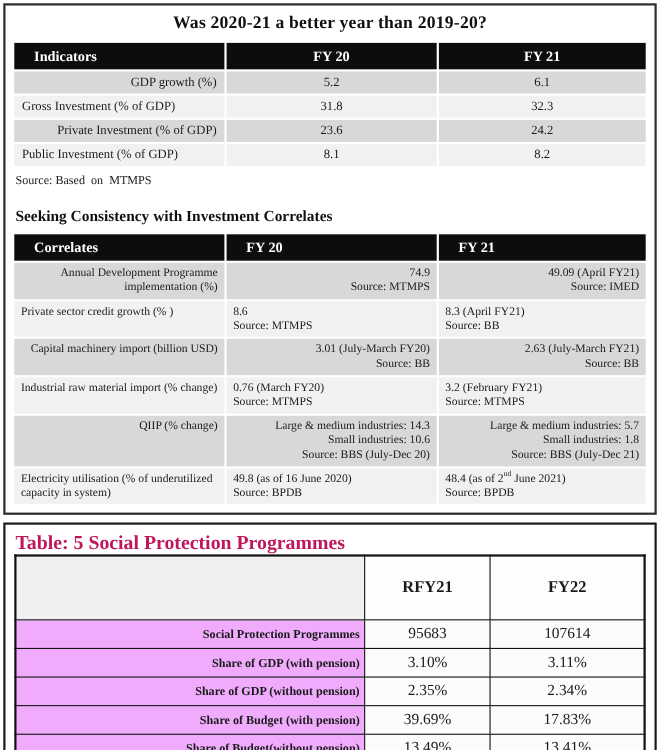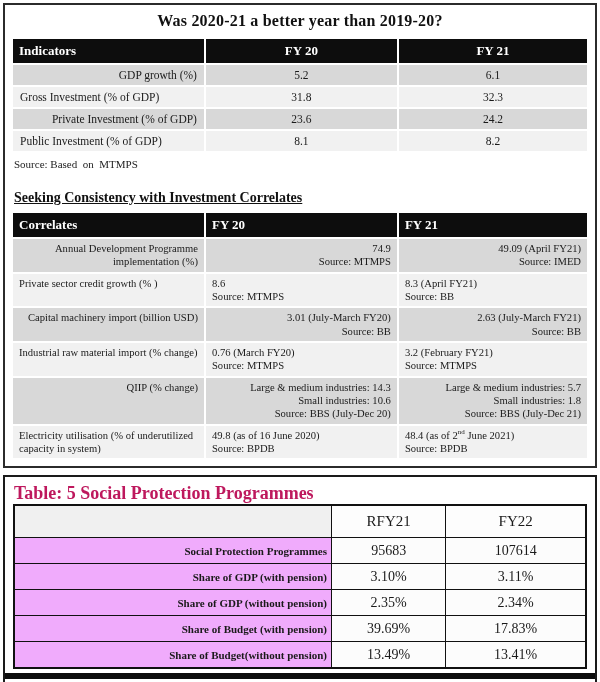--- a/index.html
+++ b/index.html
@@ -9,39 +9,39 @@
   .box1 { border:2px solid #2b2b2b; margin:1px 1px 0 1px; padding:5px 6px 6px 6px; background:#fff; }
   .box2 { border:2px solid #1a1a1a; margin:7px 1px 0 1px; background:#fff; }
 
   .t1-title { text-align:center; font-weight:bold; font-size:16px; letter-spacing:.2px; margin:2px 0 7px 0; color:#111; }
 
   table { border-collapse:separate; border-spacing:2px; width:100%; table-layout:fixed; }
   .t1 col.c1, .t2 col.c1 { width:33.5%; }
   .t1 col.c2, .t2 col.c2 { width:33.5%; }
   .t1 col.c3, .t2 col.c3 { width:33%; }
 
-  .t1 th, .t2 th { background:#0d0d0d; color:#fff; font-weight:bold; font-size:13px; padding:4px 6px; text-align:left; }
+  .t1 th, .t2 th { background:#0d0d0d; color:#fff; font-weight:bold; font-size:13px; padding:4px 18px; text-align:left; }
   .t1 th.ctr { text-align:center; }
   .t1 td { font-size:11.5px; padding:4px 7px; }
   .t1 td.val { text-align:center; }
   tr.dark td { background:#d8d8d8;text-align:right; }
   tr.lite td { background:#f1f1f1; }
 
   .source { font-size:11px; margin:5px 0 0 3px; white-space:pre-wrap; color:#222; }
 
-  .t2-title { font-weight:bold; font-size:14px; margin:20px 0 5px 3px; color:#111;text-decoration:underline; }
+  .t2-title { font-weight:bold; font-size:14px; margin:20px 0 5px 3px; color:#111; }
   .t2 td { font-size:10.6px; line-height:1.26; padding:3px 6px; vertical-align:top; }
   .t2 td div { margin:0; }
   sup { font-size:7px; vertical-align:super; line-height:0;margin-top:16px; }
 
   .t3-title { font-weight:bold; font-size:18px; margin:6px 9px 0 9px; color:#be185d; }
   .t3 { border-collapse:collapse; border-spacing:0; width:calc(100% - 16px); margin:0 8px; border:2px solid #111; }
   .t3 col.c1 { width:55.5%; } .t3 col.c2 { width:20%; } .t3 col.c3 { width:24.5%; }
   .t3 th, .t3 td { border:1.6px solid #111; }
-  .t3 th { font-size:15px; font-weight:normal; text-align:center; padding:7px 4px; background:#fdfdfd; }
+  .t3 th { font-size:15px; font-weight:bold; text-align:center; padding:20px 4px; background:#fdfdfd; }
   .t3 td.label { font-size:11px; font-weight:bold; text-align:right; padding:4.5px 4px 4.5px 7px; background:#f0abfc; }
   .t3 td.num { font-size:14px; text-align:center; padding:4.5px 4px; background:#fcfcfc; }
   .t3 td.blank { background:#f0f0f0; height:29px; }
 
   .black-bar { height:6px; background:#0d0d0d; margin:4px 0 3px 0; }
 </style>
 </head>
 <body>
 
 <div id="screen">

